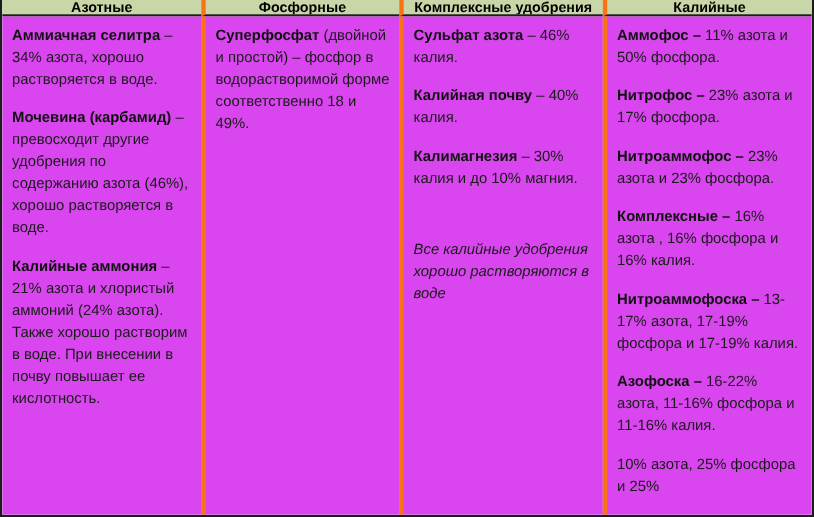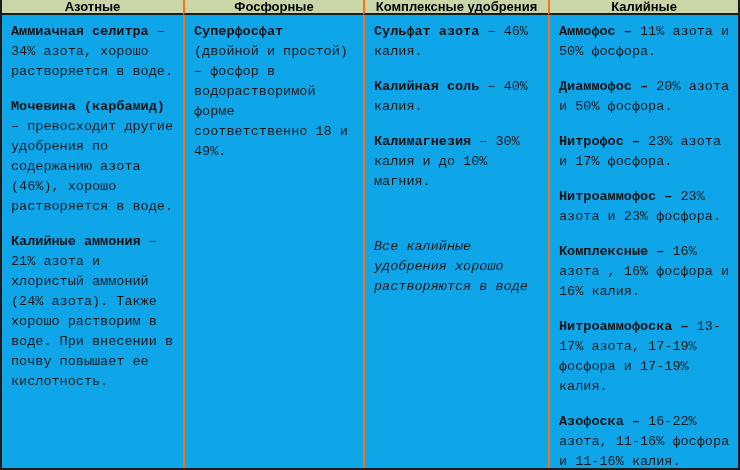--- a/index.html
+++ b/index.html
@@ -33,28 +33,27 @@
     justify-content: center;
     overflow: hidden;
   }
   .header-cell span {
     display: block;
     line-height: 16px;
     transform: translateY(2px);
     white-space: nowrap;
   }
   .body-cell {
-    background: #0ea5e9;
+    background: #d946ef;
     padding: 7px 8px 0 9px;
     font-size: 13.5px;
     line-height: 20px;
     overflow: hidden;
-    font-family: Liberation Mono, monospace;
   }
-  .bl { border-left: 2px solid #f97316; }
+  .bl { border-left: 4px solid #f97316; }
   .body-cell p { margin: 0 0 15px 0; }
   .body-cell p.italic { font-style: italic; margin-top: 45px; }
   .body-cell strong { font-weight: bold; color: #111111; }
 </style>
 </head>
 <body>
 
 <div class="table-wrap">
 
   <div class="header-cell">
@@ -73,27 +72,26 @@
   <div class="body-cell">
       <p><strong>Аммиачная селитра</strong> – 34% азота, хорошо растворяется в воде.</p>
       <p><strong>Мочевина (карбамид)</strong> – превосходит другие удобрения по содержанию азота (46%), хорошо растворяется в воде.</p>
       <p><strong>Калийные аммония</strong> – 21% азота и хлористый аммоний (24% азота). Также хорошо растворим в воде. При внесении в почву повышает ее кислотность.</p>
     </div>
   <div class="body-cell bl">
       <p><strong>Суперфосфат</strong> (двойной и простой) – фосфор в водорастворимой форме соответственно 18 и 49%.</p>
     </div>
   <div class="body-cell bl">
       <p><strong>Сульфат азота</strong> – 46% калия.</p>
-      <p><strong>Калийная соль</strong> – 40% калия.</p>
+      <p><strong>Калийная почву</strong> – 40% калия.</p>
       <p><strong>Калимагнезия</strong> – 30% калия и до 10% магния.</p>
       <p class="italic">Все калийные удобрения хорошо растворяются  в воде</p>
     </div>
   <div class="body-cell bl">
       <p><strong>Аммофос –</strong> 11% азота и 50% фосфора.</p>
-      <p><strong>Диаммофос –</strong> 20% азота и 50% фосфора.</p>
       <p><strong>Нитрофос –</strong> 23% азота и 17% фосфора.</p>
       <p><strong>Нитроаммофос –</strong> 23% азота и 23% фосфора.</p>
       <p><strong>Комплексные –</strong> 16% азота , 16% фосфора и 16% калия.</p>
       <p><strong>Нитроаммофоска –</strong> 13-17% азота, 17-19% фосфора и 17-19% калия.</p>
       <p><strong>Азофоска –</strong> 16-22% азота, 11-16% фосфора и 11-16% калия.</p>
       <p> 10% азота, 25% фосфора и 25%</p>
     </div>
 
 </div>
 

